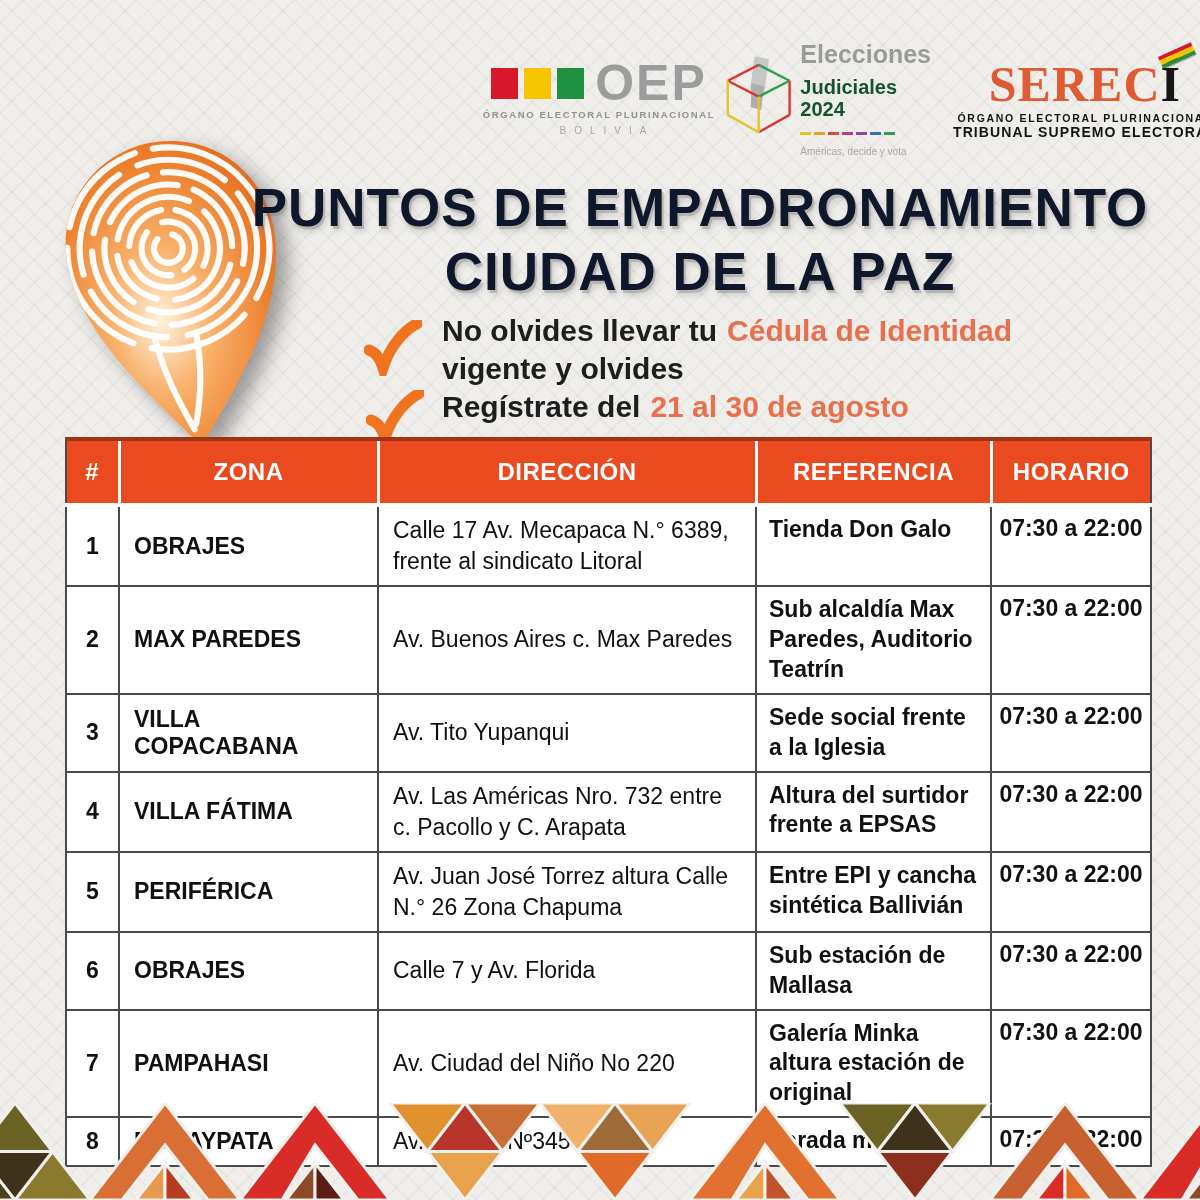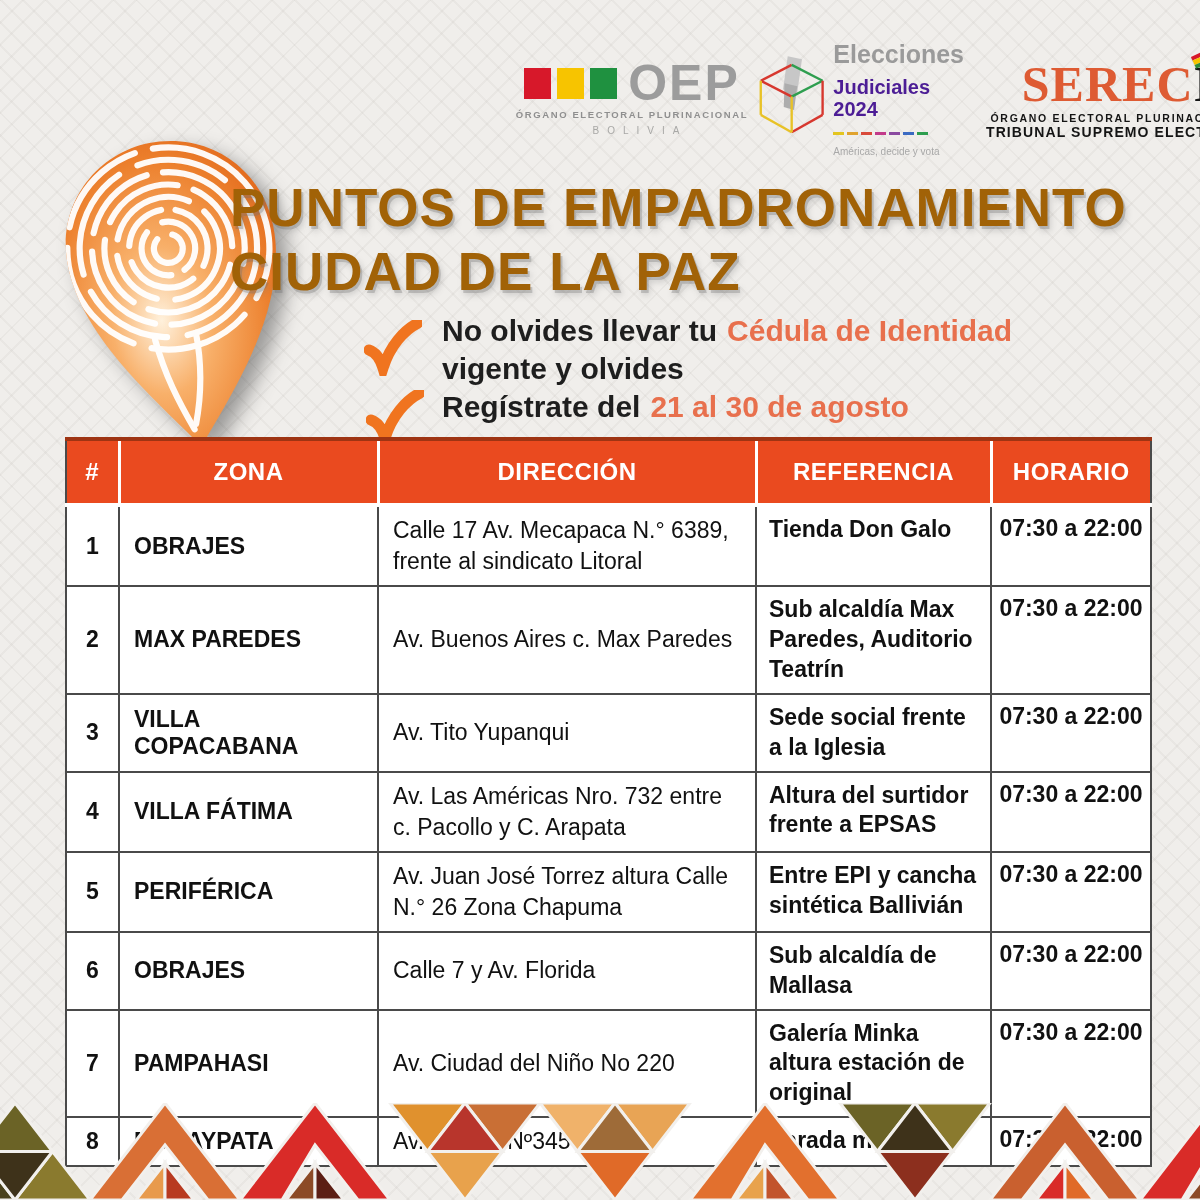--- a/index.html
+++ b/index.html
@@ -8,53 +8,53 @@
     position:relative; overflow:hidden;
     font-family:"Liberation Sans", sans-serif;
     background-color:#F0EEEB;
     background-image:
       repeating-linear-gradient(45deg, rgba(170,165,158,0.10) 0 2px, transparent 2px 16px),
       repeating-linear-gradient(-45deg, rgba(170,165,158,0.10) 0 2px, transparent 2px 16px);
   }
   .page{ position:absolute; inset:0; }
 
   
-  .logos{ position:absolute; top:40px; left:528px; width:662px; height:118px; display:flex; align-items:center; }
+  .logos{ position:absolute; top:40px; left:495px; width:662px; height:118px; display:flex; align-items:center; }
   .logo-sep{ width:1px; align-self:stretch; background:#DAD6D0; margin:4px 0; }
 
   .logo-oep{ width:218px; display:flex; flex-direction:column; align-items:center; gap:5px; padding-right:10px; }
   .oep-row{ display:flex; align-items:center; gap:6px; }
   .sq{ width:27px; height:31px; }
   .sq-red{ background:#D7182A; } .sq-yellow{ background:#F7C400; } .sq-green{ background:#1F9140; }
   .oep-name{ font-size:50px; font-weight:bold; color:#9C9C9C; letter-spacing:2px; line-height:.85; margin-left:5px; }
   .oep-org{ font-size:9.5px; font-weight:bold; color:#8F8F8F; letter-spacing:1.6px; white-space:nowrap; }
   .oep-country{ font-size:10px; font-weight:normal; color:#A8A8A6; letter-spacing:8px; margin-left:16px; }
 
   .logo-elec{ width:228px; display:flex; align-items:center; gap:6px; padding:0 10px; }
   .elec-text{ display:flex; flex-direction:column; gap:9px; }
   .elec-title{ font-size:25px; font-weight:bold; color:#9A9A9A; line-height:1; }
-  .elec-sub{ font-size:20px; font-weight:bold; color:#4c1d95; line-height:1.1; }
+  .elec-sub{ font-size:20px; font-weight:bold; color:#14532d; line-height:1.1; }
   .elec-dashes{ display:flex; gap:3px; margin:3px 0 2px 0; }
   .elec-dashes i{ width:11px; height:3px; display:block; }
   .elec-tagline{ font-size:10px; color:#A8A8A8; white-space:nowrap; }
 
   .logo-sereci{ flex:1; padding-left:12px; text-align:center; }
   .sereci-name{ position:relative; display:inline-block; font-family:"Liberation Serif", serif; font-weight:bold; font-size:50px; line-height:1; color:#DE5B33; letter-spacing:1px; }
   .sereci-accent{ color:#161616; }
   .sereci-flag{ position:absolute; top:-10px; right:-14px; width:36px; height:13px; transform:rotate(-24deg); box-shadow:0 1px 1px rgba(0,0,0,.3); }
   .sereci-flag i{ display:block; width:100%; height:33.3%; }
   .sereci-org1{ font-size:10.5px; font-weight:bold; color:#141414; letter-spacing:1.7px; margin-top:3px; white-space:nowrap; }
   .sereci-org2{ font-size:14px; font-weight:bold; color:#141414; letter-spacing:1.1px; white-space:nowrap; }
 
   
   .pin{ position:absolute; left:48px; top:126px; filter:drop-shadow(12px 9px 10px rgba(50,50,50,.45)); }
 
   
-  .title{ position:absolute; left:230px; top:176px; width:940px; text-align:left;
-          font-size:53px; font-weight:bold; color:#a16207; letter-spacing:1px; line-height:1.2;
+  .title{ position:absolute; left:230px; top:176px; width:940px; text-align:center;
+          font-size:53px; font-weight:bold; color:#0f172a; letter-spacing:1px; line-height:1.2;
           text-shadow:2px 3px 0 rgba(110,110,110,.30), 3px 5px 6px rgba(110,110,110,.28); }
 
   
   .notes{ position:absolute; left:358px; top:312px; width:800px; }
   .check{ position:absolute; }
   .check1{ left:6px; top:8px; } .check2{ left:8px; top:78px; }
   .note-text{ margin-left:84px; font-size:30px; font-weight:bold; color:#1E1E1E; }
   .note-line{ line-height:38px; white-space:nowrap; }
   .hl{ color:#E8704D; }
   .gap{ display:inline-block; width:10px; }
@@ -255,21 +255,21 @@
         <td class="c-num">5</td>
         <td class="c-zona">PERIFÉRICA</td>
         <td class="c-dir">Av. Juan José Torrez altura Calle N.° 26 Zona Chapuma</td>
         <td class="c-ref">Entre EPI y cancha sintética Ballivián</td>
         <td class="c-hor">07:30 a 22:00</td>
       </tr>
       <tr>
         <td class="c-num">6</td>
         <td class="c-zona">OBRAJES</td>
         <td class="c-dir">Calle 7 y Av. Florida</td>
-        <td class="c-ref">Sub alcaldía de Mallasa</td>
+        <td class="c-ref">Sub estación de Mallasa</td>
         <td class="c-hor">07:30 a 22:00</td>
       </tr>
       <tr>
         <td class="c-num">7</td>
         <td class="c-zona">PAMPAHASI</td>
         <td class="c-dir">Av. Ciudad del Niño No 220</td>
         <td class="c-ref">Galería Minka altura estación de original</td>
         <td class="c-hor">07:30 a 22:00</td>
       </tr>
       <tr>

